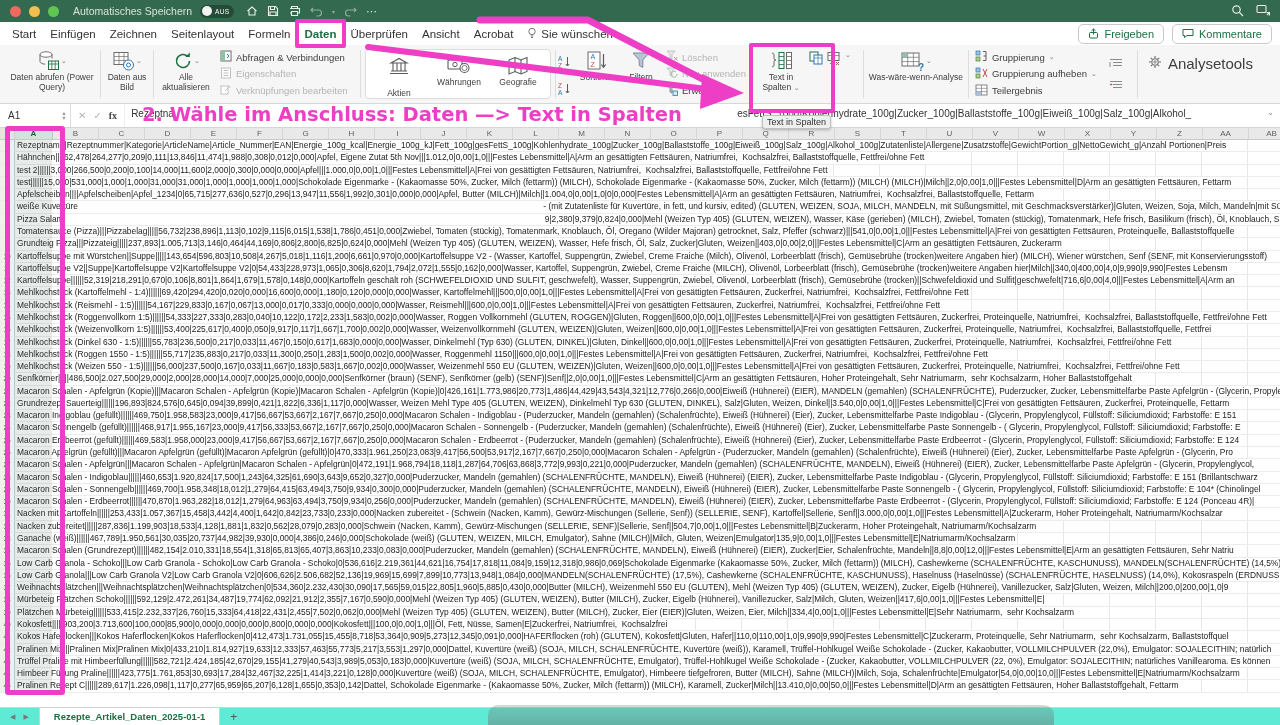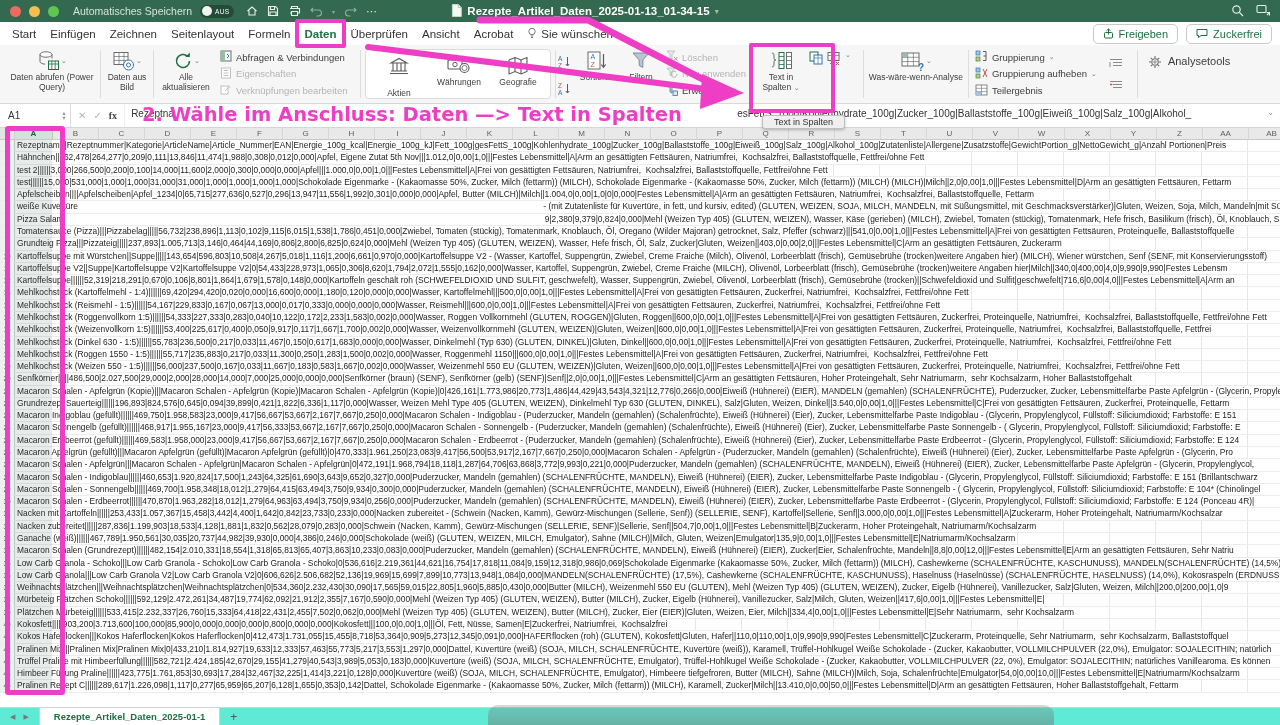--- a/index.html
+++ b/index.html
@@ -35,21 +35,21 @@
   .rdiv{width:1px;background:#ddd;margin:5px 2px;}
   .rbtn{display:flex;flex-direction:column;align-items:center;justify-content:flex-start;padding-top:4px;font-size:8.5px;color:#3d3d3d;text-align:center;line-height:9.5px;}
   .rbtn .ic{height:24px;display:flex;align-items:center;}
   .chev{font-size:7px;color:#777;}
   .rstack{display:flex;flex-direction:column;justify-content:space-around;padding:4px 4px;}
   .sitem{display:flex;align-items:center;gap:4px;font-size:9.5px;color:#3d3d3d;white-space:nowrap;}
   .sitem.off{color:#b4b4b4;}
   .dtcard{background:#fff;border:1px solid #dcdcdc;border-radius:4px;margin:4px 2px;display:flex;align-items:stretch;padding:0 4px;}
   .ttc{position:relative;}
   .ttc::after{content:"";position:absolute;left:-4px;top:-2px;width:78px;height:62px;border:4px solid #ee3ec6;border-radius:2px;z-index:40;pointer-events:none;}
-  .tooltip{position:absolute;left:762px;top:70px;background:#efefef;border:1px solid #bfbfbf;border-radius:3px;font-size:9px;color:#333;padding:1px 11px;box-shadow:0 1px 3px rgba(0,0,0,.25);z-index:30;white-space:nowrap;}
+  .tooltip{position:absolute;left:762px;top:70px;background:#efefef;border:1px solid #bfbfbf;border-radius:3px;font-size:9px;color:#333;padding:1px 4px;box-shadow:0 1px 3px rgba(0,0,0,.25);z-index:30;white-space:nowrap;}
   .miniicons{display:flex;align-items:flex-start;gap:4px;padding-top:6px;}
   
   .fbar{height:23px;background:#fff;border-bottom:1px solid #d5d5d5;display:flex;align-items:center;font-size:10px;color:#333;}
   .namebox{width:70px;height:100%;border-right:1px solid #ddd;display:flex;align-items:center;}
   .namebox .nb{flex:1;padding-left:8px;}
   .stepper{width:12px;display:flex;flex-direction:column;align-items:center;color:#999;font-size:5.5px;line-height:5px;}
   .fbtns{display:flex;align-items:center;gap:7px;padding:0 7px;border-right:1px solid #eee;height:100%;}
   .fx-x{color:#b5b5b5;font-size:10px;}
   .fx-ok{color:#b5b5b5;font-size:10px;}
   .fx-fx{font-family:"Liberation Serif",serif;font-weight:bold;color:#444;}
@@ -131,28 +131,20 @@
           </svg>
         </span>
       <span class="dim" style="font-size:6px;color:#fff;">▾</span>
       <span class="dim">
           <svg width="13" height="12" viewBox="0 0 13 12">
             <path d="M10 3l2 2-2 2 M11.5 5h-7a3 3 0 1 0 0 6h2" fill="none" stroke="#fff" stroke-width="1.1"></path>
           </svg>
         </span>
       <span style="color:#e8efe9;font-size:11px;letter-spacing:1px;">⋯</span>
     </div>
-    <div class="titlecenter">
-      <span><svg width="11" height="13" viewBox="0 0 11 13">
-            <path d="M1 .5h6l3 3v9H1z" fill="#f5f8f5" stroke="#cfe0d4" stroke-width=".8"></path>
-            <path d="M7 .5v3h3" fill="none" stroke="#9cc3aa" stroke-width=".8"></path>
-          </svg></span>
-      <span class="doctitle">Rezepte_Artikel_Daten_2025-01-13_01-34-15</span>
-      <span class="title-chev">▾</span>
-    </div>
     <div class="tbright">
       <span><svg width="13" height="13" viewBox="0 0 13 13">
             <circle cx="5.5" cy="5.5" r="3.7" fill="none" stroke="#e8efe9" stroke-width="1.2"></circle>
             <path d="M8.4 8.4 12 12" stroke="#e8efe9" stroke-width="1.2"></path>
           </svg></span>
       <span><svg width="14" height="12" viewBox="0 0 14 12">
             <rect x="1" y="1.5" width="9" height="7" rx="1" fill="none" stroke="#e8efe9" stroke-width="1.1"></rect>
             <path d="M11 11 13.5 8.5 M13.5 11.5v-3h-3" fill="none" stroke="#e8efe9" stroke-width="1.1"></path>
           </svg></span>
     </div>
@@ -182,21 +174,21 @@
         <span><svg width="11" height="11" viewBox="0 0 11 11">
               <rect x="1.5" y="4.5" width="8" height="5.5" rx="1" fill="none" stroke="#1d6f42" stroke-width="1"></rect>
               <path d="M5.5 6.5v-5.5 M3.5 2.8 5.5 1l2 1.8" fill="none" stroke="#1d6f42" stroke-width="1"></path>
             </svg></span>
         <span>Freigeben</span>
       </span>
       <span class="actbtn">
         <span><svg width="12" height="11" viewBox="0 0 12 11">
               <path d="M1 1.5h10v6H5l-2.5 2v-2H1z" fill="none" stroke="#1d6f42" stroke-width="1"></path>
             </svg></span>
-        <span>Zuckerfrei</span>
+        <span>Kommentare</span>
       </span>
     </div>
   </div>
 
   <div class="ribbon">
     <div class="rbtn" style="width:92px;">
       <span class="ic">
           <svg width="24" height="22" viewBox="0 0 24 22">
             <path d="M3 4.5c0-1.5 2.7-2.7 6-2.7s6 1.2 6 2.7-2.7 2.7-6 2.7-6-1.2-6-2.7z" fill="#fff" stroke="#6b6b6b"></path>
             <path d="M3 4.5v7c0 1.4 2.3 2.5 5.2 2.7 M15 4.5v4" fill="none" stroke="#6b6b6b"></path>
@@ -421,21 +413,21 @@
             <path d="M1 4.5h2.2" stroke="#c0504d" stroke-width="1.4"></path>
           </svg></span>
     </div>
     <div class="rdiv"></div>
     <div style="display:flex;align-items:flex-start;gap:6px;padding:10px 8px 0;">
       <span><svg width="14" height="14" viewBox="0 0 14 14">
             <circle cx="7" cy="7" r="3.2" fill="none" stroke="#6b6b6b" stroke-width="1.1"></circle>
             <circle cx="7" cy="7" r="1.2" fill="none" stroke="#6b6b6b" stroke-width=".8"></circle>
             <path d="M7 1v2M7 11v2M1 7h2M11 7h2M2.8 2.8l1.4 1.4M9.8 9.8l1.4 1.4M2.8 11.2l1.4-1.4M9.8 4.2l1.4-1.4" stroke="#6b6b6b" stroke-width="1.1"></path>
           </svg></span>
-      <span style="font-size:11px;color:#3d3d3d;">Analysetools</span>
+      <span style="font-size:15px;color:#3d3d3d;">Analysetools</span>
     </div>
     <div class="tooltip">Text in Spalten</div>
   </div>
 
   <div class="fbar">
     <div class="namebox">
       <span class="nb">A1</span>
       <span class="stepper">
           <span>▲</span>
           <span>▼</span>

